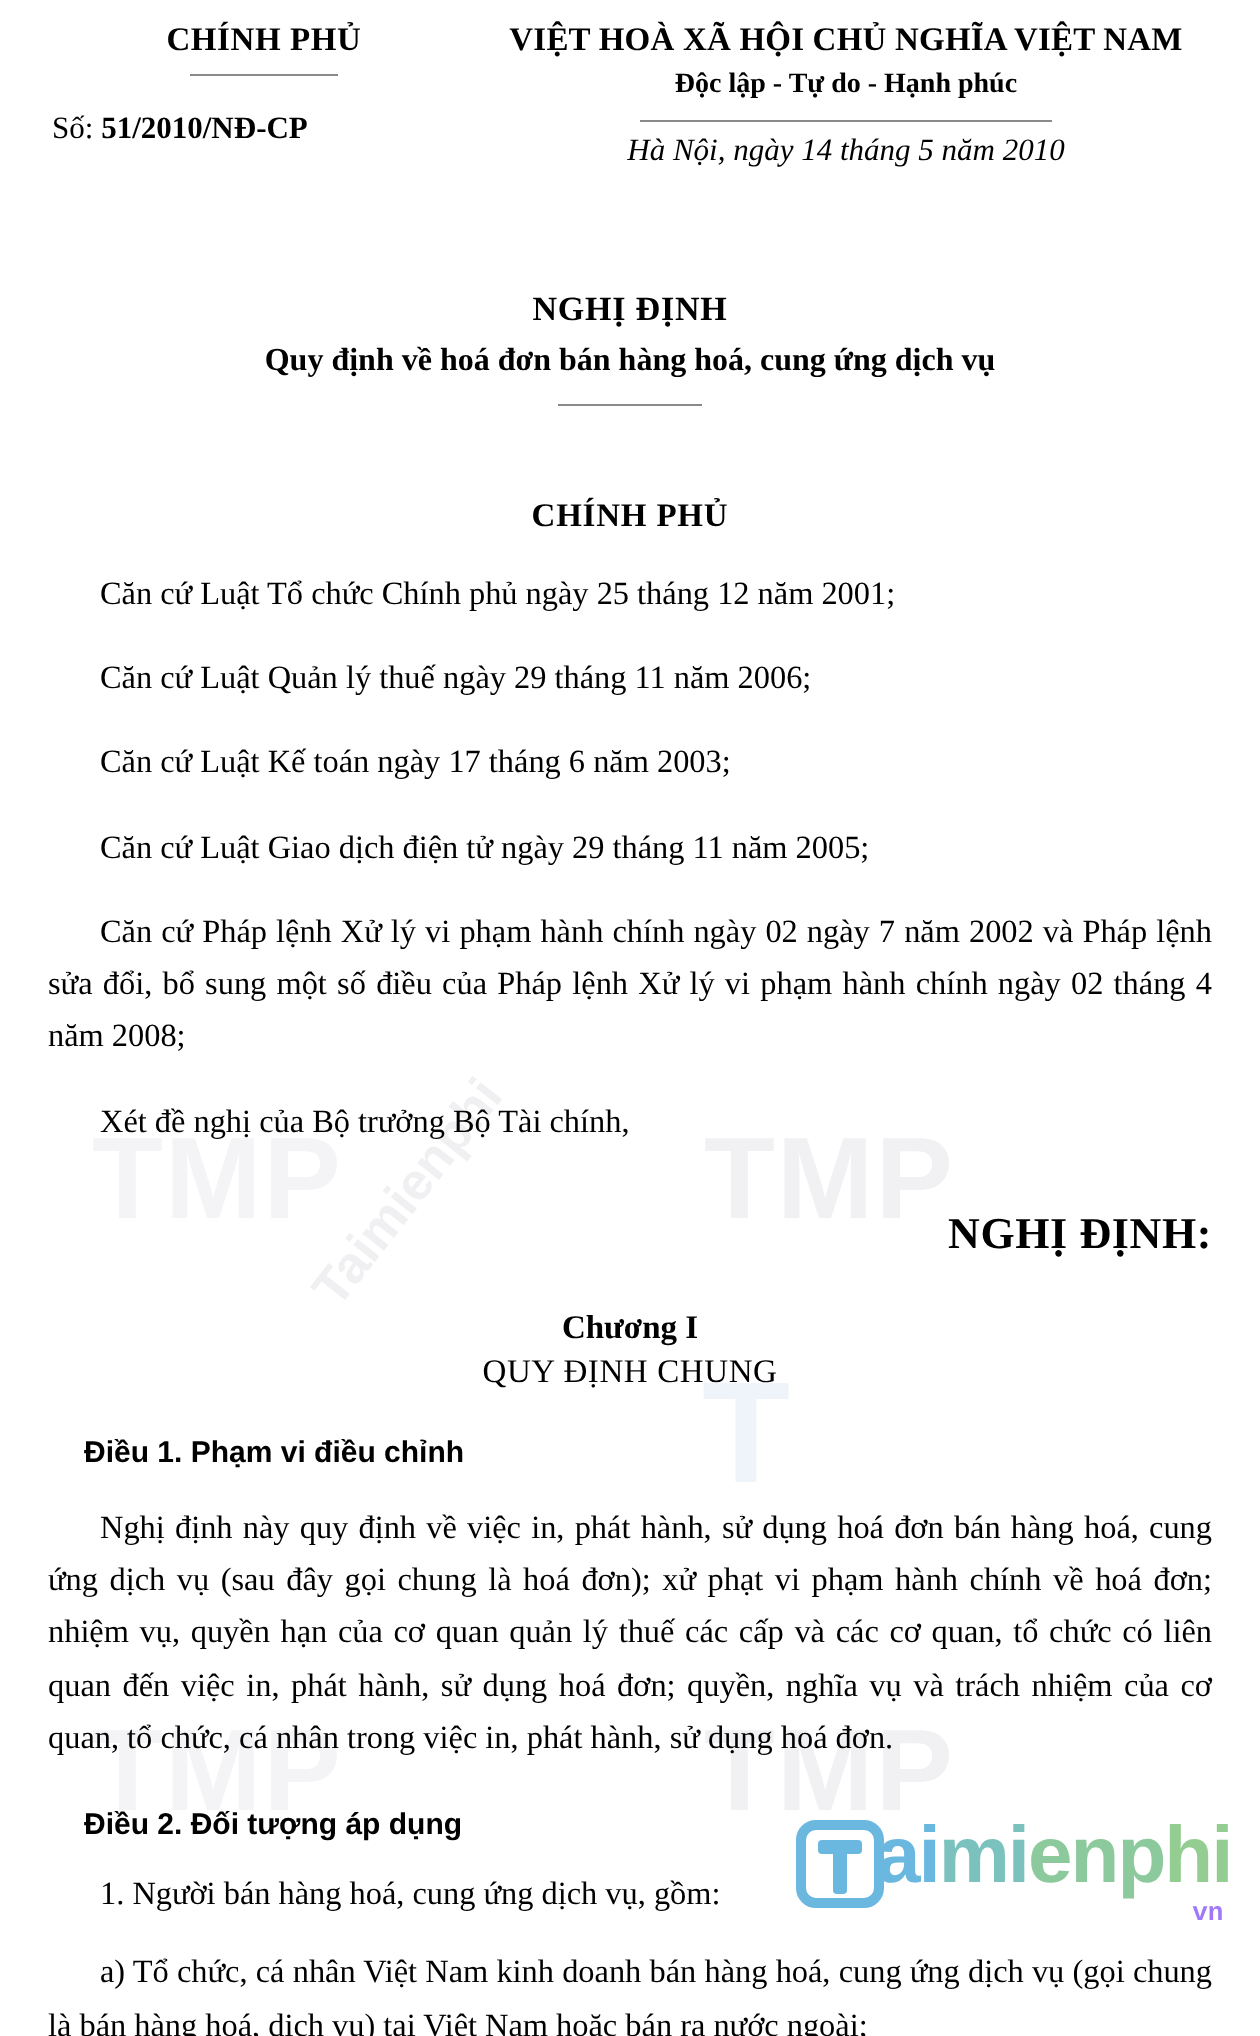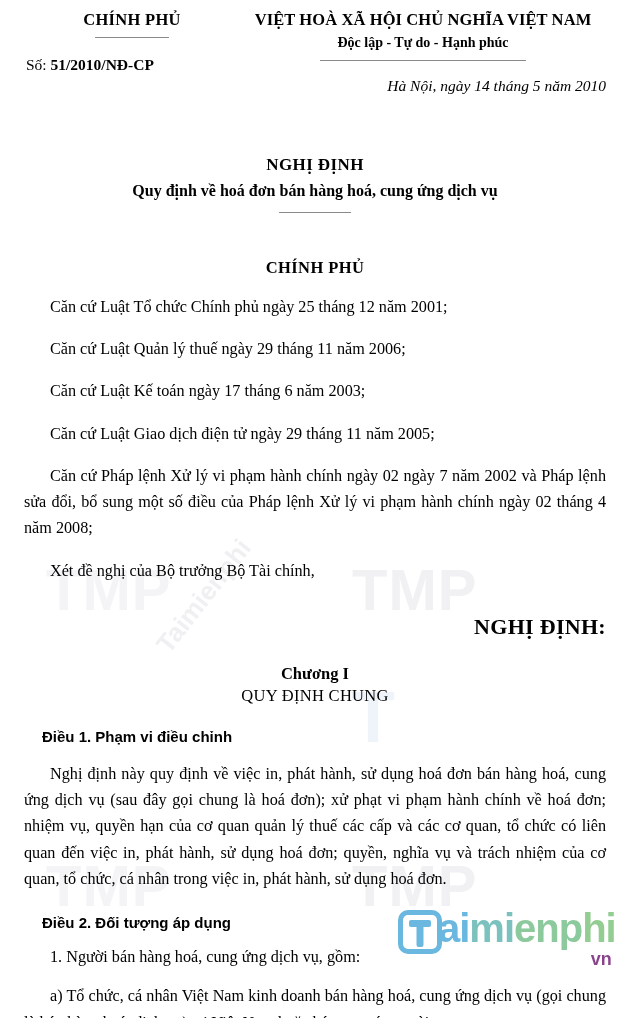--- a/index.html
+++ b/index.html
@@ -111,24 +111,24 @@
     font-family: "Liberation Sans", "DejaVu Sans", sans-serif;
     font-weight: 700;
     font-size: 40px;
     letter-spacing: -1px;
   }
   #logo-watermark .logo-text .c0 { color: #4aa8d8; }
   #logo-watermark .logo-text .c1 { color: #5fb4b0; }
   #logo-watermark .logo-text .c2 { color: #74bf88; }
   #logo-watermark .logo-text .c3 { color: #7cc37a; }
   #logo-watermark .logo-sub {
-    font-family: Liberation Sans, sans-serif;
-    font-weight: 700;
-    font-size: 18px;
-    color: #701a75;
+    font-family: Liberation Mono, monospace;
+    font-weight: 700;
+    font-size: 13px;
+    color: #8b5cf6;
     text-align: right;
     margin-top: 2px;
     padding-right: 4px;
   }
 
   
   #doc {
     position: relative;
     z-index: 1;
     padding: 0 24px;
@@ -178,22 +178,21 @@
   .hdr-number {
     font-size: 15.5px;
     margin-top: 18px;
     text-align: left;
     padding-left: 2px;
   }
   .hdr-number b { font-weight: 700; }
   .hdr-date {
     font-style: italic;
     font-size: 15.5px;
-    margin-top: 16px;
-    text-align: right;
+    margin-top: 6px;
   }
 
   
   #title-block { text-align: center; margin-top: 60px; }
   .title-main {
     font-weight: 700;
     font-size: 17px;
     letter-spacing: 0.4px;
   }
   .title-sub {

